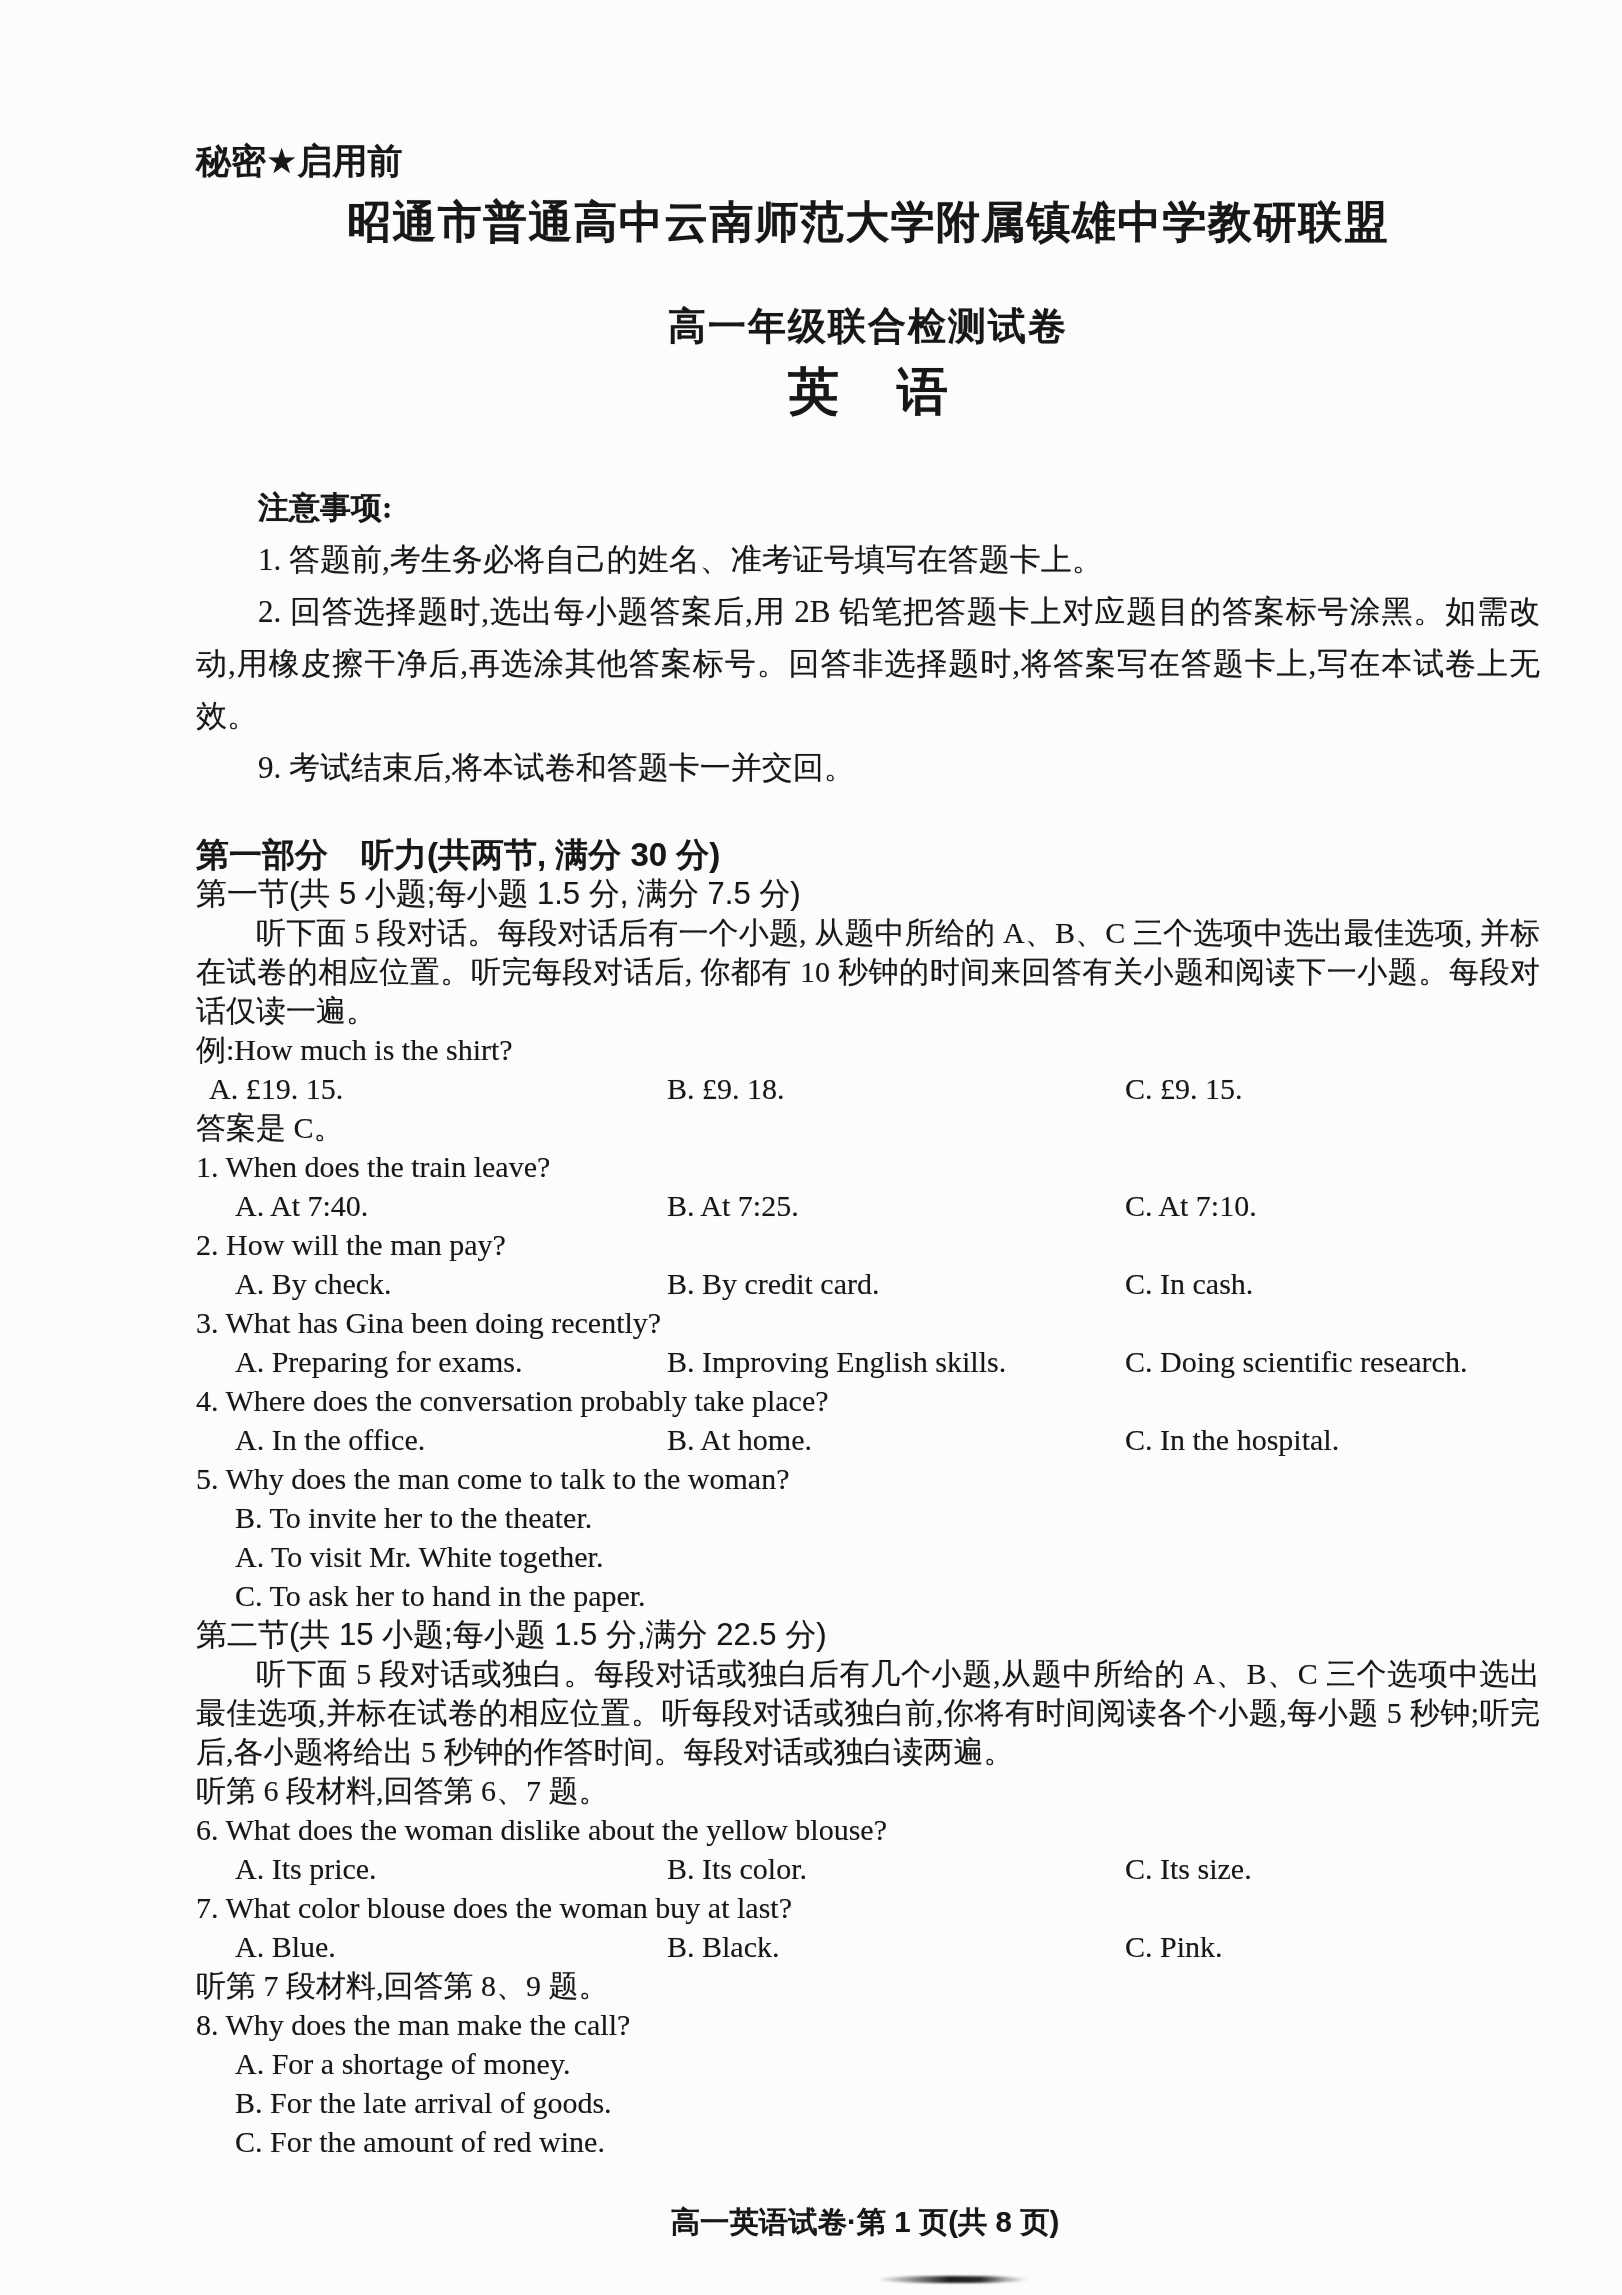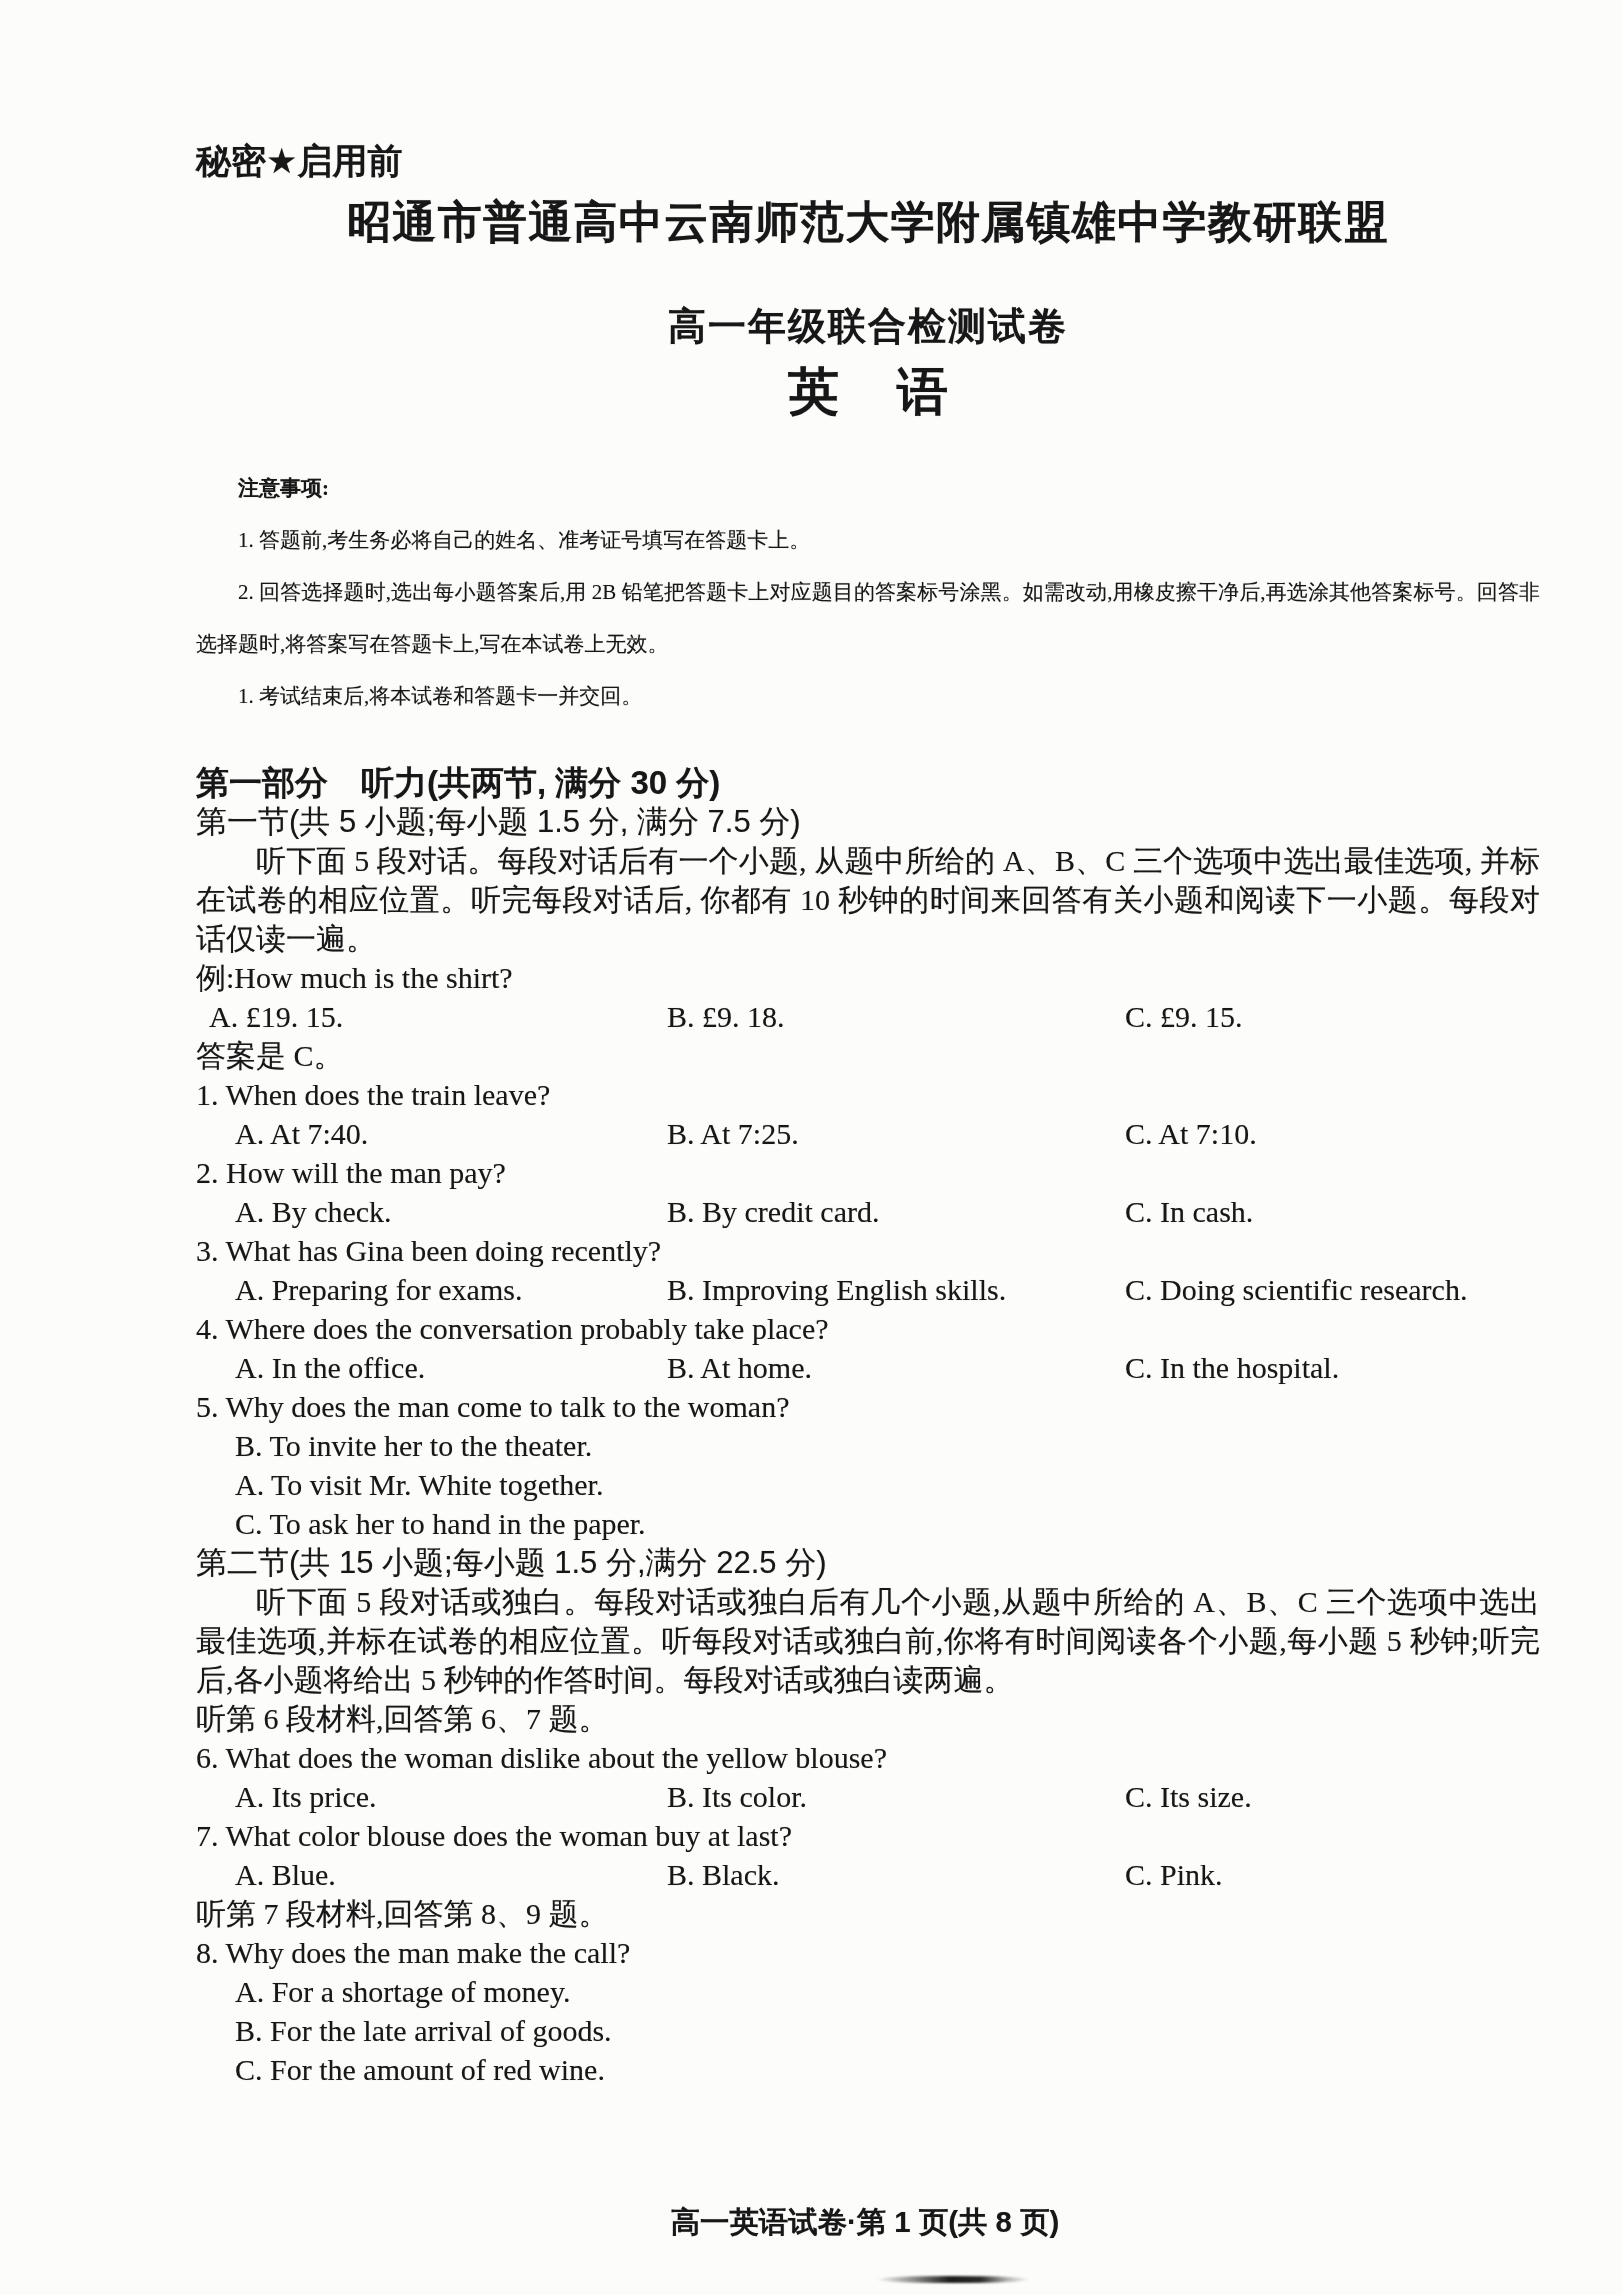--- a/index.html
+++ b/index.html
@@ -28,21 +28,21 @@
     margin-top:63px; text-align:center;
     font-family:"Liberation Sans","DejaVu Sans",sans-serif;
     font-weight:700; font-size:38px; line-height:1; letter-spacing:2px;
   }
   .subject {
     margin-top:22px; text-align:center;
     font-weight:700; font-size:51px; line-height:1;
   }
   .subject .subject-gap { margin-left:58px; }
 
-  .notices { margin-top:44px; font-size:21px; line-height:52px; }
+  .notices { margin-top:64px; font-size:31px; line-height:52px; }
   .notices p { text-indent:2em; }
   .notice-heading { font-weight:700; }
   .justify { text-align:justify; }
 
   .listening { margin-top:41px; font-size:30px; line-height:39px; }
   .listening p { margin:0; }
   .part-header {
     font-family:"Liberation Sans","DejaVu Sans",sans-serif;
     font-weight:700; font-size:33px;
   }
@@ -84,21 +84,21 @@
     <h2 class="paper-title">高一年级联合检测试卷</h2>
 
     <div class="subject">
       <span>英</span><span class="subject-gap">语</span>
     </div>
 
     <section class="notices">
       <p class="notice-heading">注意事项:</p>
       <p class="notice-item">1. 答题前,考生务必将自己的姓名、准考证号填写在答题卡上。</p>
       <p class="notice-item justify">2. 回答选择题时,选出每小题答案后,用 2B 铅笔把答题卡上对应题目的答案标号涂黑。如需改动,用橡皮擦干净后,再选涂其他答案标号。回答非选择题时,将答案写在答题卡上,写在本试卷上无效。</p>
-      <p class="notice-item">1. 考试结束后,将本试卷和答题卡一并交回。</p>
+      <p class="notice-item">9. 考试结束后,将本试卷和答题卡一并交回。</p>
     </section>
 
     <section class="listening">
       <p class="part-header">第一部分　听力(共两节, 满分 30 分)</p>
       <p class="section-header">第一节(共 5 小题;每小题 1.5 分, 满分 7.5 分)</p>
       <p class="instructions">听下面 5 段对话。每段对话后有一个小题, 从题中所给的 A、B、C 三个选项中选出最佳选项, 并标在试卷的相应位置。听完每段对话后, 你都有 10 秒钟的时间来回答有关小题和阅读下一小题。每段对话仅读一遍。</p>
 
       <p class="line">例:How much is the shirt?</p>
       <div class="opts-row example-row">
         <span>A. £19. 15.</span>

